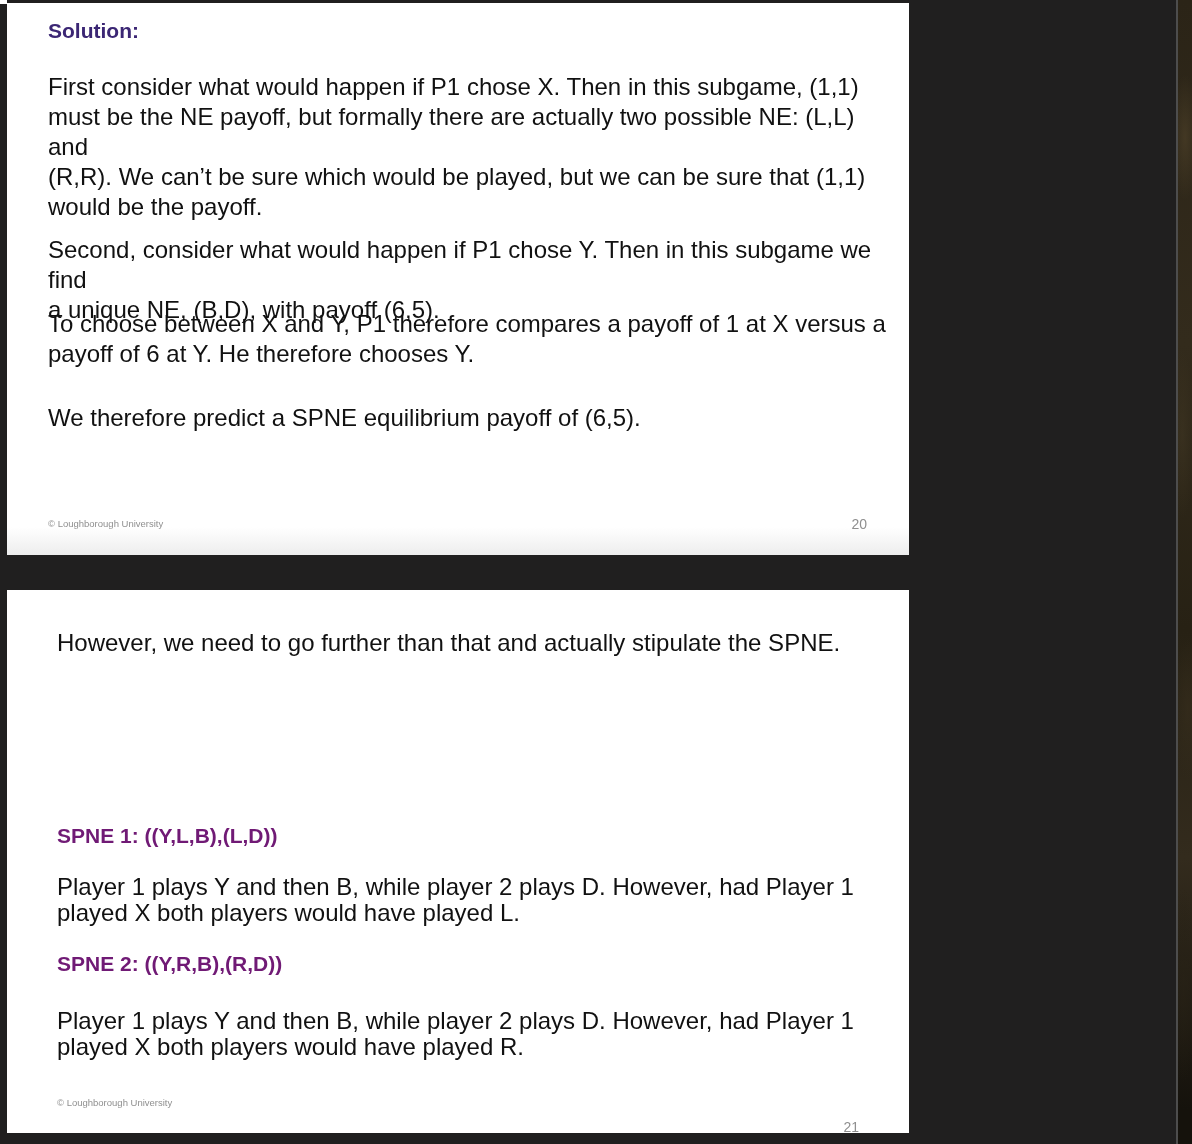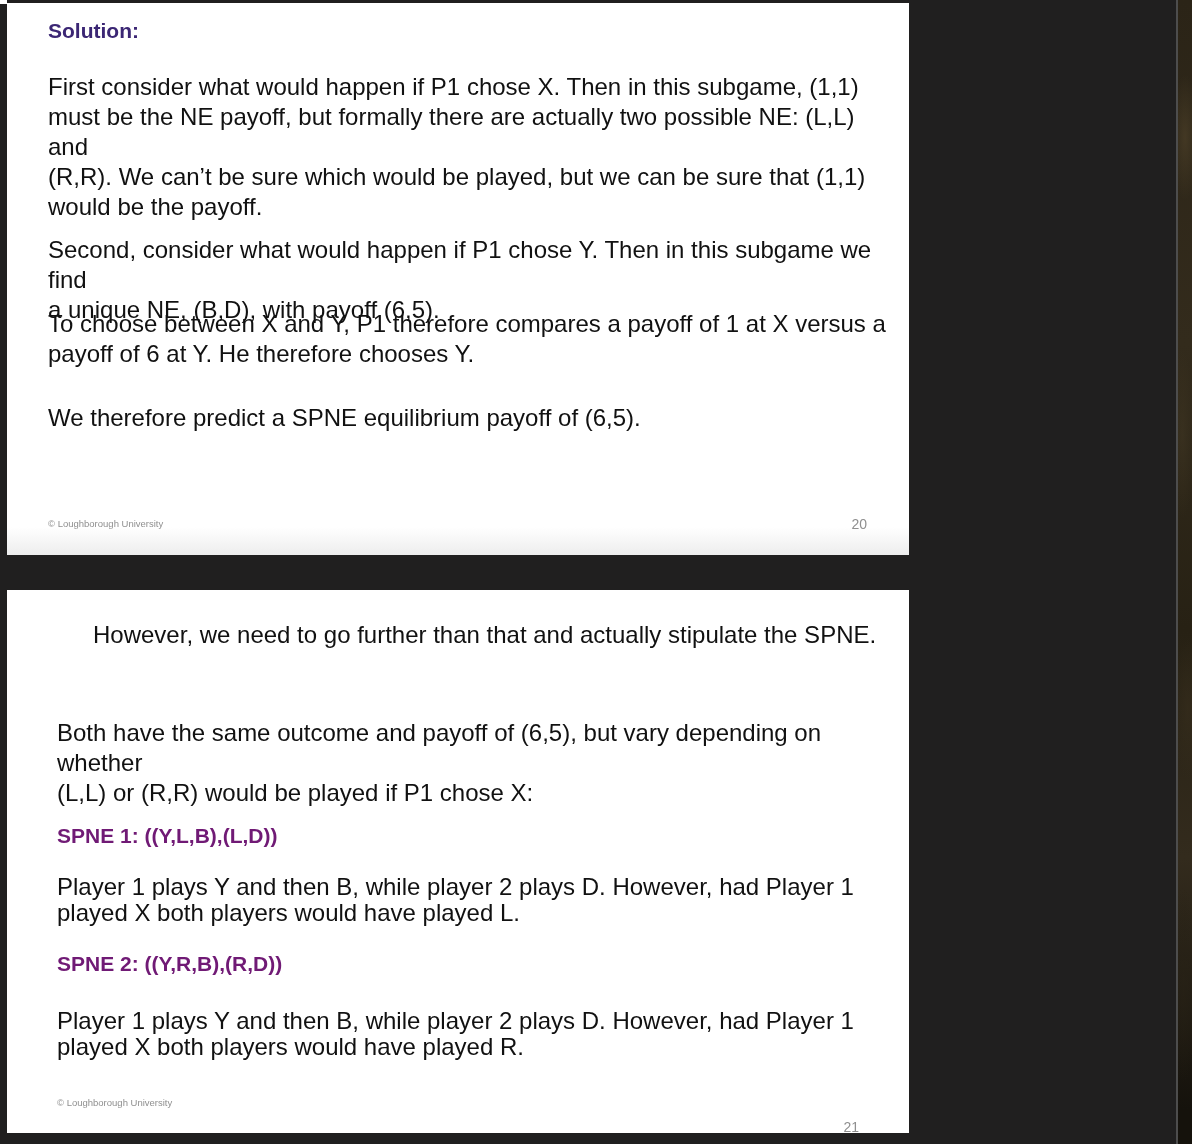--- a/index.html
+++ b/index.html
@@ -123,25 +123,23 @@
     <div class="para p1-left" style="top:400px;">We therefore predict a SPNE equilibrium payoff of (6,5).</div>
 
     <div class="footer-copy p1-left" style="top:515px;">© Loughborough University</div>
 
     <div class="footer-page" style="top:515px; right:42px;">20</div>
 
     <div class="page-bottom-shade"></div>
   </div>
 
   <div class="page page2">
-    <div class="para p2-left" style="top:30px;margin-left:36px;">However, we need to go further than that and actually stipulate the SPNE.</div>
+    <div class="para p2-left" style="top:38px;">However, we need to go further than that and actually stipulate the SPNE.</div>
 
 
-    <div class="para p2-left" style="top:128px;">Both have the same outcome and payoff of (6,5), but vary depending on whether
-(L,L) or (R,R) would be played if P1 chose X:</div>
 
     <div class="bold-head p2-left" style="top:233px;">SPNE 1: ((Y,L,B),(L,D))</div>
 
     <div class="para para-tight p2-left" style="top:284px;">Player 1 plays Y and then B, while player 2 plays D. However, had Player 1
 played X both players would have played L.</div>
 
     <div class="bold-head p2-left" style="top:361px;">SPNE 2: ((Y,R,B),(R,D))</div>
 
     <div class="para para-tight p2-left" style="top:418px;">Player 1 plays Y and then B, while player 2 plays D. However, had Player 1
 played X both players would have played R.</div>

